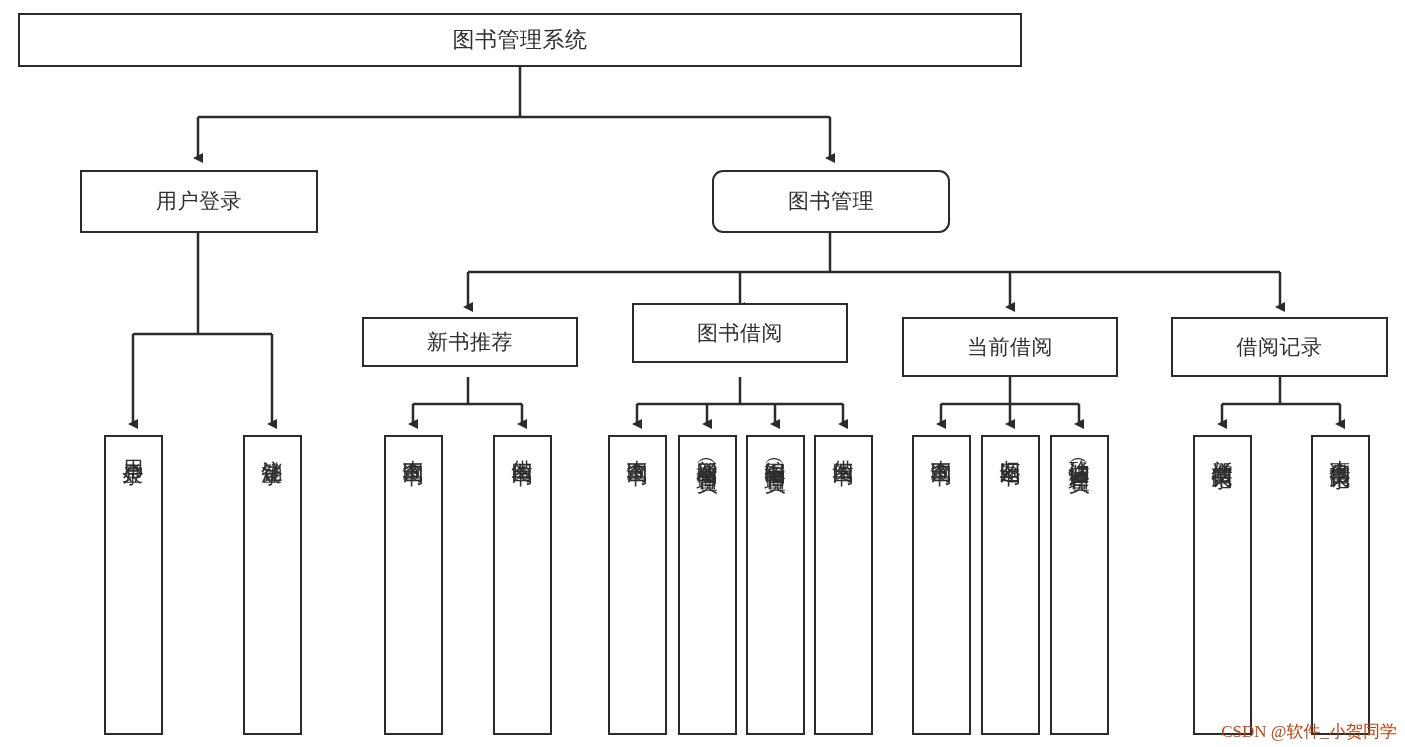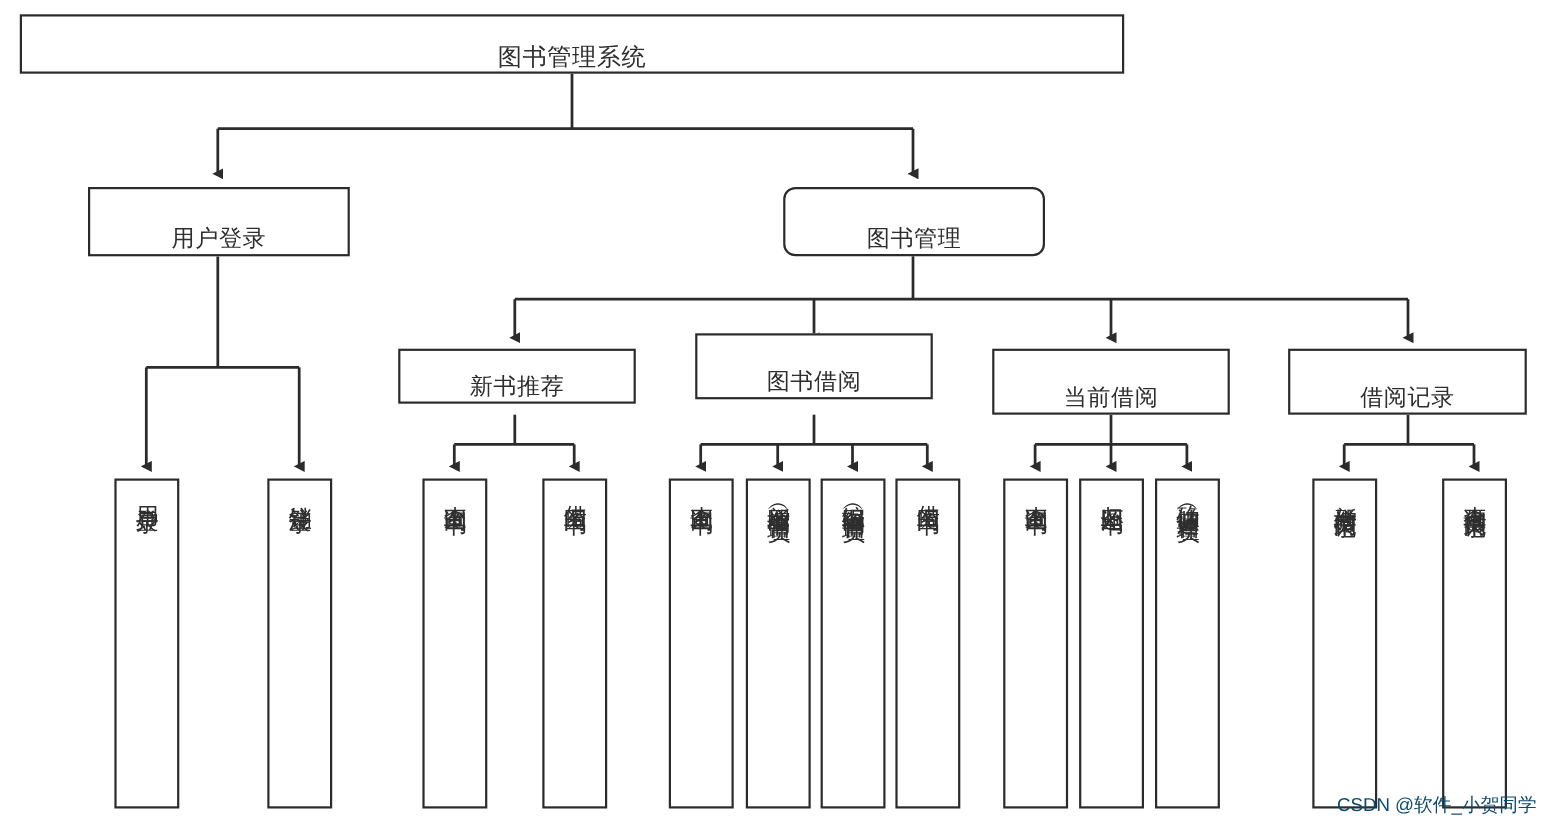--- a/index.html
+++ b/index.html
@@ -25,21 +25,21 @@
     width: 1405px;
     height: 747px;
     pointer-events: none;
   }
   .node {
     position: absolute;
     box-sizing: border-box;
     background: #ffffff;
     border: 2px solid #2b2b2b;
     display: flex;
-    align-items: flex-end;
+    align-items: center;
     justify-content: center;
     color: #2e2e2e;
     z-index: 2;
   }
   .node-label {
     display: block;
     text-align: center;
     line-height: 1.18;
     color: #2e2e2e;
     letter-spacing: 0.5px;
@@ -64,24 +64,24 @@
     font-size: 21px;
     letter-spacing: 2px;
     line-height: 1;
     white-space: nowrap;
   }
   .watermark {
     position: absolute;
     right: 8px;
     bottom: 4px;
     font-size: 17px;
-    color: #0c4a6e;
+    color: #c2410c;
     z-index: 5;
     white-space: nowrap;
-    font-family: Liberation Sans, sans-serif;
+    font-family: Liberation Serif, serif;
     text-align: center;
   }
 </style>
 </head>
 <body>
 
 <div id="canvas">
 
   <svg class="edges" viewBox="0 0 1405 747" xmlns="http://www.w3.org/2000/svg">
     <defs>

